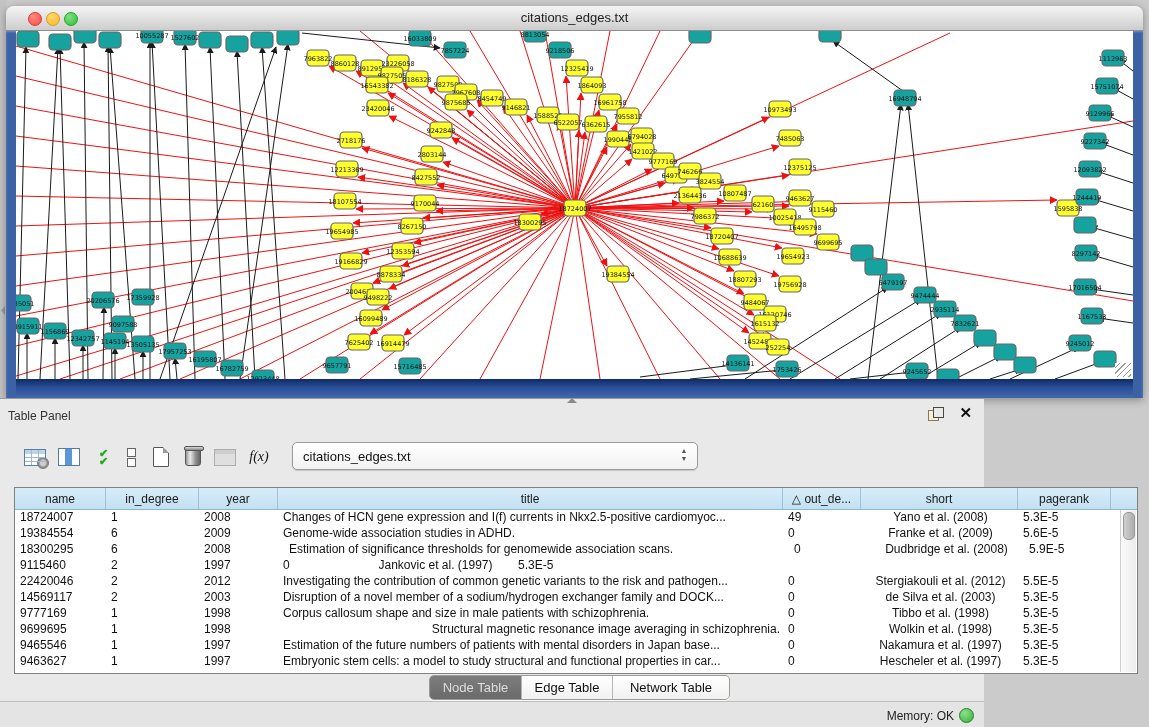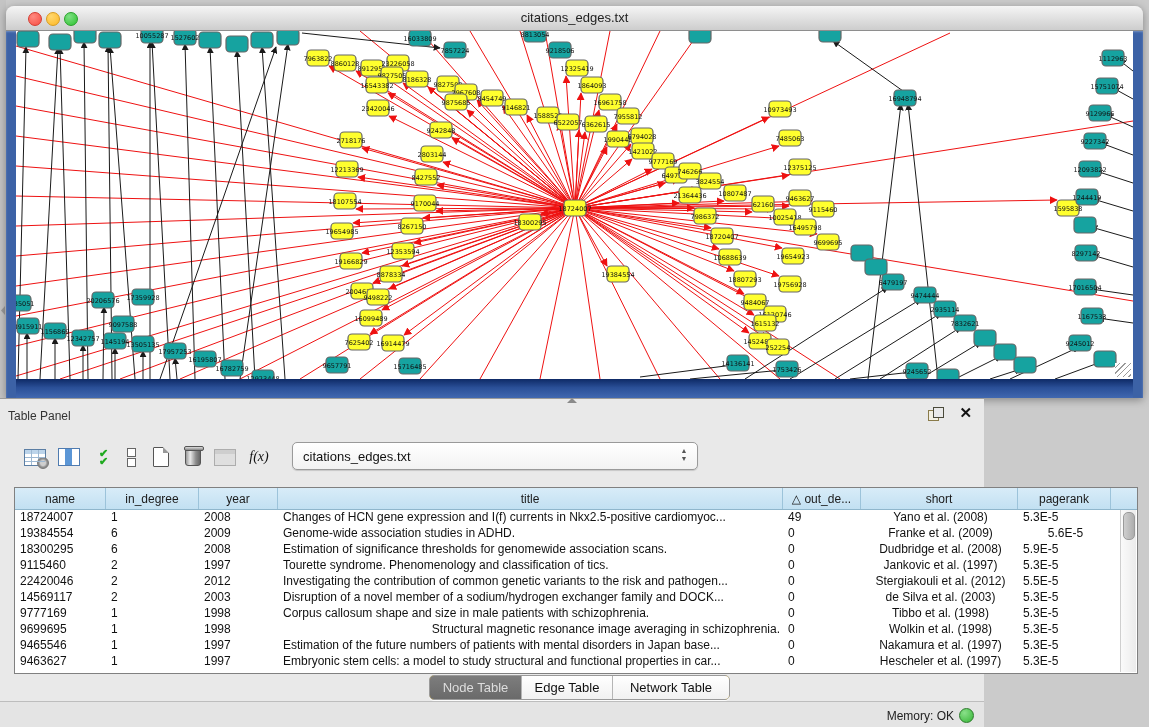--- a/index.html
+++ b/index.html
@@ -820,36 +820,35 @@
           <div class="cell c-short" style="width: 157px;">Yano et al. (2008)</div>
           <div class="cell" style="width: 93px;">5.3E-5</div>
         </div>
         <div class="row">
           <div class="cell" style="width: 91px;">19384554</div>
           <div class="cell" style="width: 93px;">6</div>
           <div class="cell" style="width: 79px;">2009</div>
           <div class="cell" style="width: 505px;">Genome-wide association studies in ADHD.</div>
           <div class="cell" style="width: 78px;">0</div>
           <div class="cell c-short" style="width: 157px;">Franke et al. (2009)</div>
-          <div class="cell" style="width: 93px; text-align: center;">5.6E-5</div>
+          <div class="cell" style="width: 93px;">5.6E-5</div>
         </div>
         <div class="row">
           <div class="cell" style="width: 91px;">18300295</div>
           <div class="cell" style="width: 93px;">6</div>
           <div class="cell" style="width: 79px;">2008</div>
-          <div class="cell" style="width: 505px;">Estimation of significance thresholds for genomewide association scans.</div>
+          <div class="cell" style="width: 505px; margin-left: 6px;">Estimation of significance thresholds for genomewide association scans.</div>
           <div class="cell" style="width: 78px;">0</div>
           <div class="cell c-short" style="width: 157px;">Dudbridge et al. (2008)</div>
           <div class="cell" style="width: 93px;">5.9E-5</div>
         </div>
         <div class="row">
           <div class="cell" style="width: 91px;">9115460</div>
           <div class="cell" style="width: 93px;">2</div>
           <div class="cell" style="width: 79px;">1997</div>
-          <div class="cell" style="width: 505px;">Tourette syndrome. Phenomenology and classification of tics.</div>
           <div class="cell" style="width: 78px;">0</div>
           <div class="cell c-short" style="width: 157px;">Jankovic et al. (1997)</div>
           <div class="cell" style="width: 93px;">5.3E-5</div>
         </div>
         <div class="row">
           <div class="cell" style="width: 91px;">22420046</div>
           <div class="cell" style="width: 93px;">2</div>
           <div class="cell" style="width: 79px;">2012</div>
           <div class="cell" style="width: 505px;">Investigating the contribution of common genetic variants to the risk and pathogen...</div>
           <div class="cell" style="width: 78px;">0</div>

